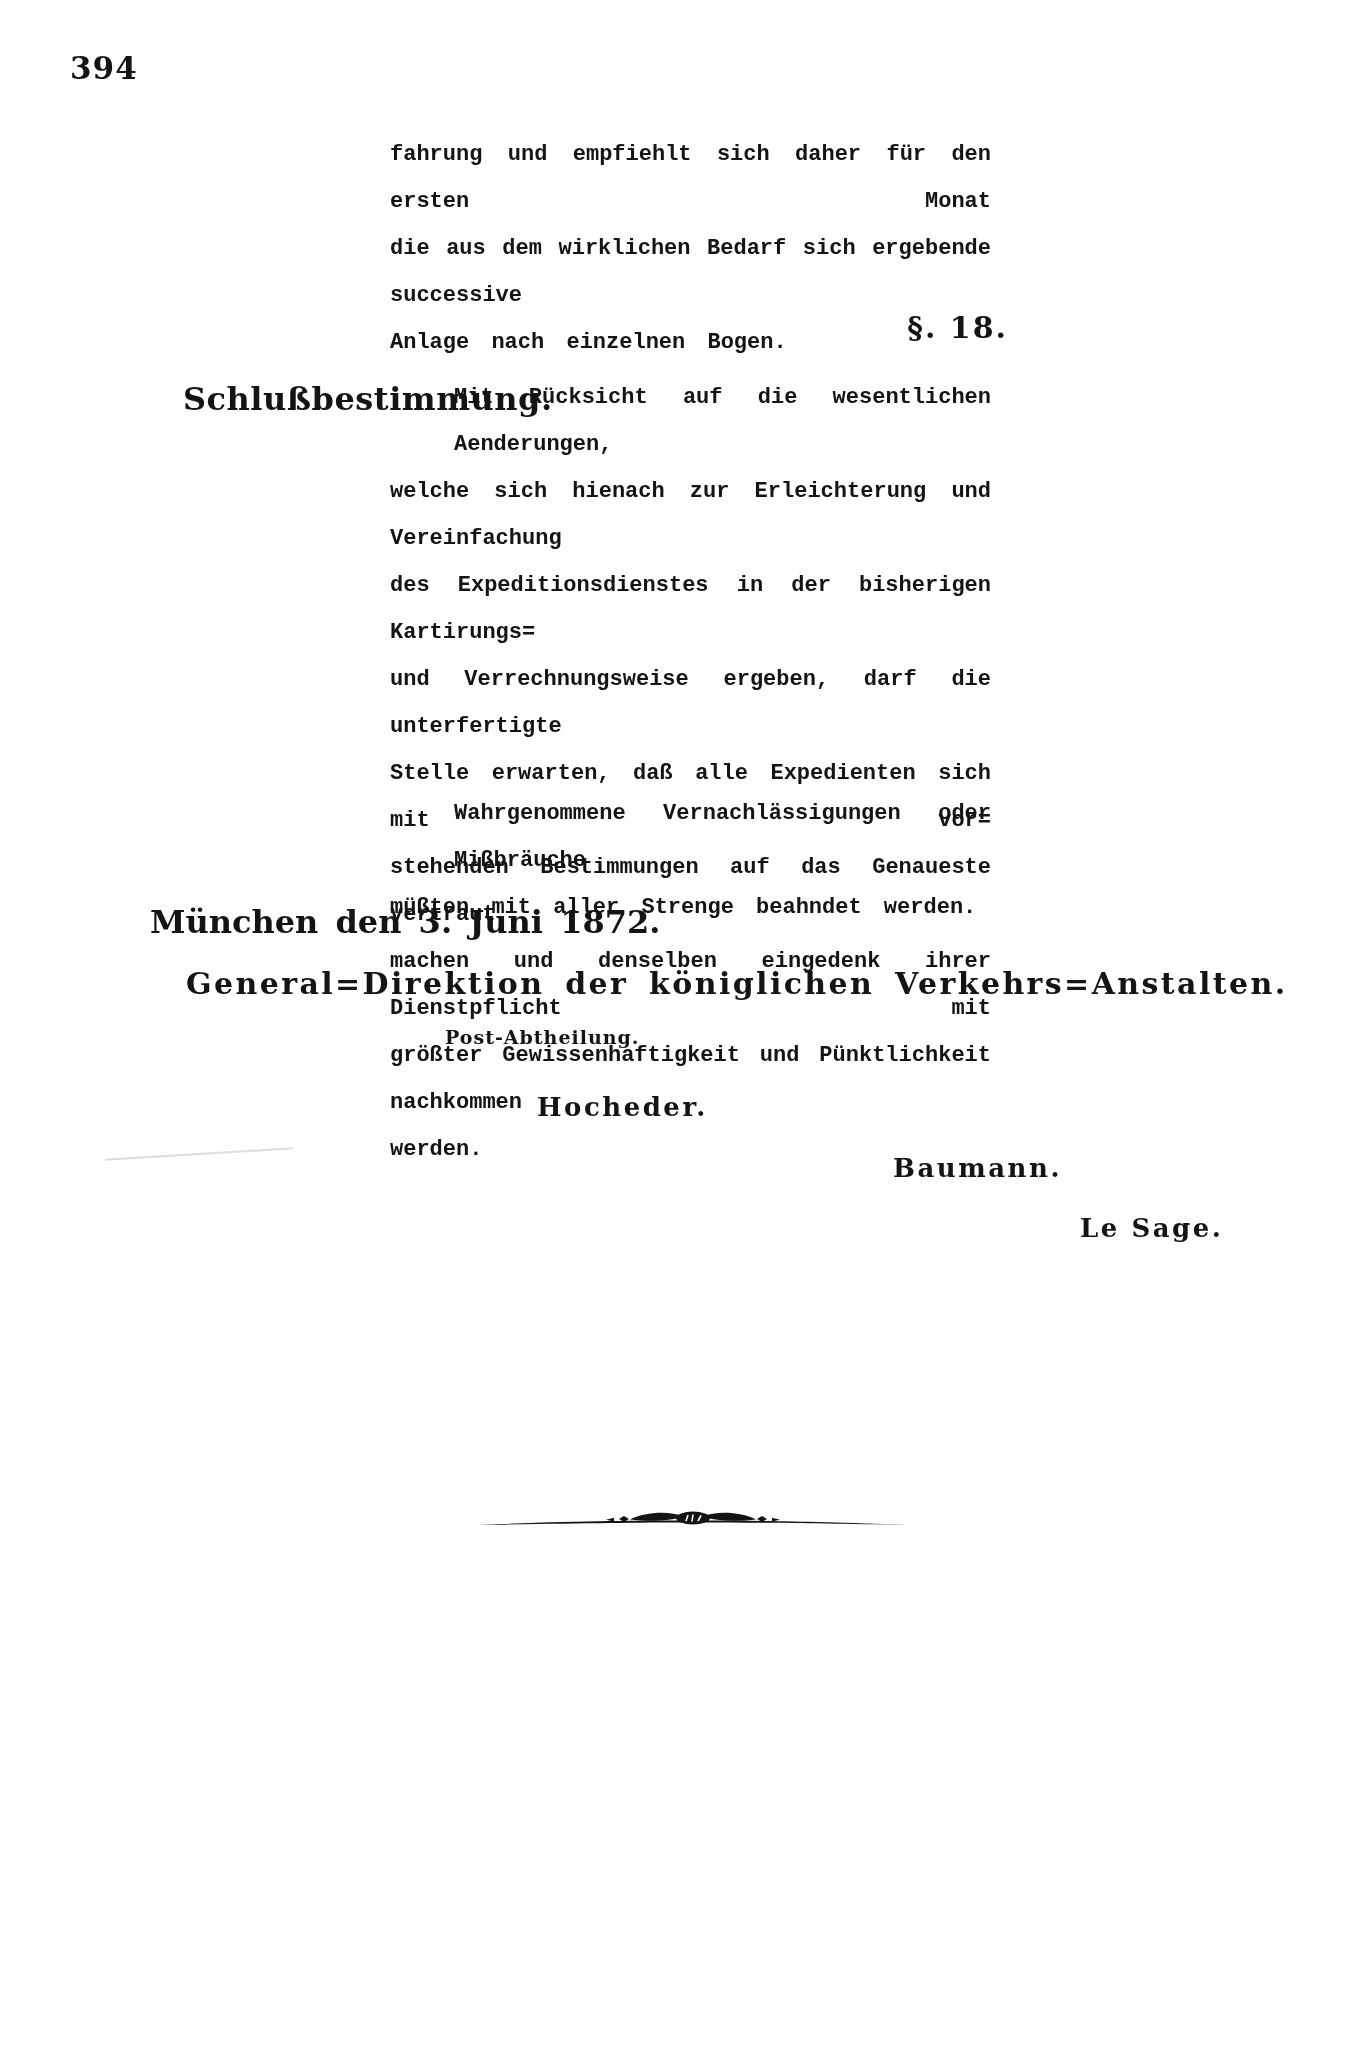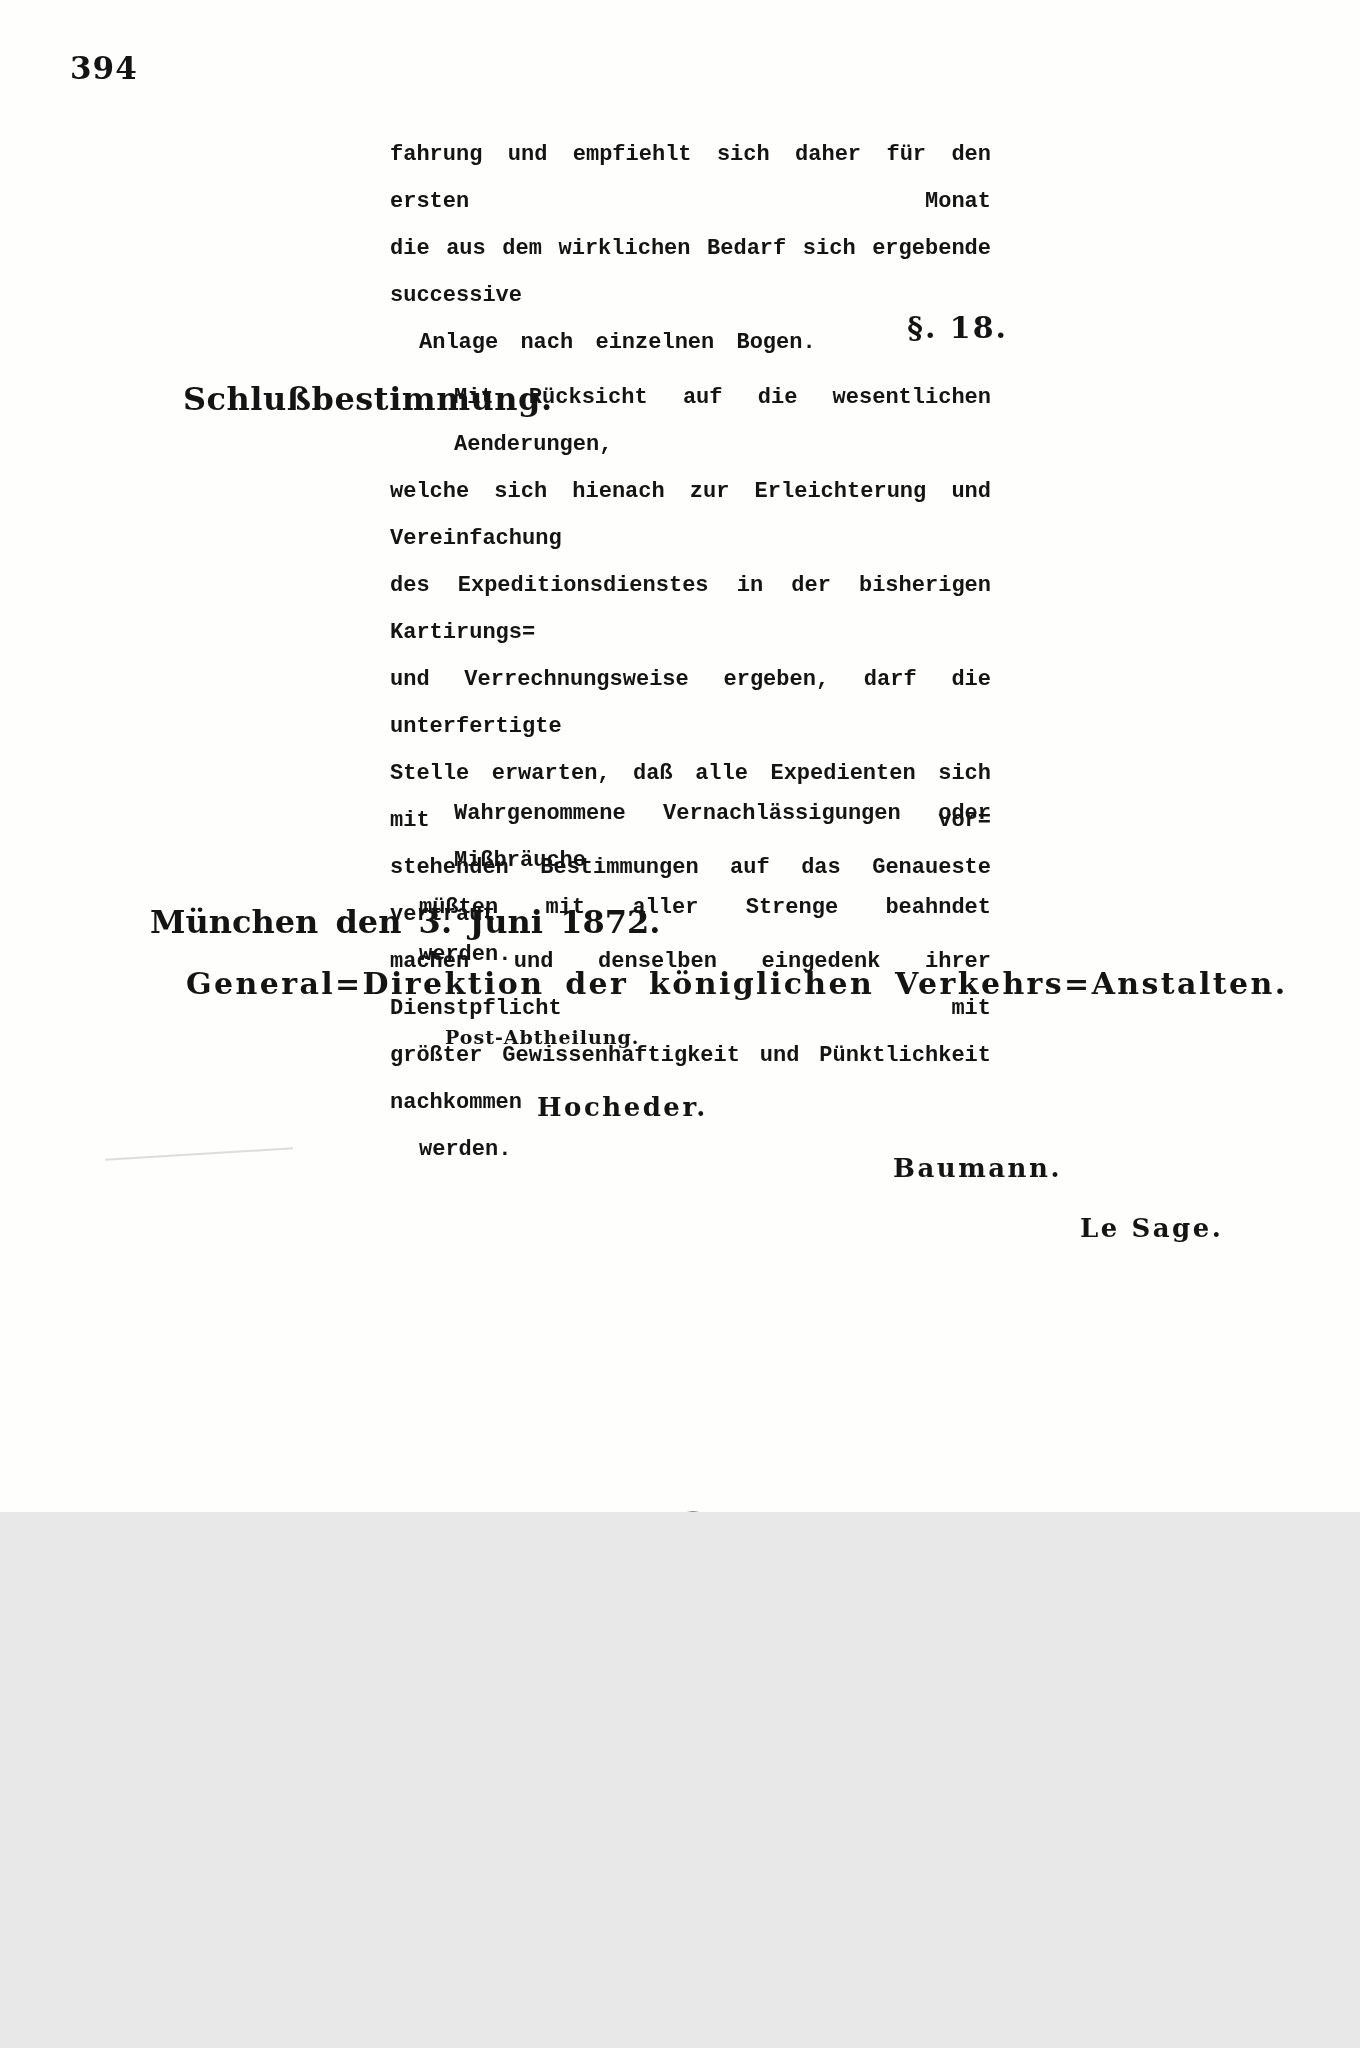--- a/index.html
+++ b/index.html
@@ -1,29 +1,29 @@
 <!DOCTYPE html>
 <html><head>
 <meta charset="utf-8">
 <style>
   html,body { margin:0; padding:0; background:#e8e8e8; }
   .page {
-    position:relative; width:1360px; height:1512px;
+    position:relative; width:1360px; height:2048px;
     background:#fefefdff; background-color:#fefefd;
     color:#141414; overflow:hidden;
     font-family:"DejaVu Serif", serif;
   }
   .abs { position:absolute; }
   .page-number { left:70px; top:50px; font-size:31px; font-weight:bold; letter-spacing:1px; }
   .body-col { left:390px; width:601px; font-size:22px; line-height:47px; font-weight:600;font-family:Liberation Mono, monospace; }
   .para-continuation { top:131px; }
   .para-main { top:374px; }
   .para-note { top:790px; }
   .jline { text-align:justify; text-align-last:justify; text-justify:inter-word; white-space:normal; }
-  .jline.last { text-align-last:left; word-spacing:9px;margin-left:29px; }
+  .jline.last { text-align-last:left; word-spacing:9px; }
   .jline.indent { padding-left:64px; }
   .section-heading { left:798px; top:310px; width:210px; text-align:right; font-size:30px; font-weight:600; letter-spacing:2px; }
   .margin-label { left:183px; top:380px; font-size:32px; font-weight:bold; letter-spacing:0.5px; }
   .dateline { left:150px; top:903px; font-size:32px; font-weight:600; word-spacing:6px; }
   .authority { left:186px; top:966px; font-size:30px; font-weight:600; letter-spacing:2.4px; word-spacing:8px; }
   .department { left:445px; top:1026px; font-size:19px; font-weight:bold; letter-spacing:1px; }
   .sig { font-size:26px; font-weight:600; letter-spacing:2.5px; }
   .sig-1 { left:537px; top:1092px; }
   .sig-2 { left:893px; top:1153px; }
   .sig-3 { left:1080px; top:1213px; }

